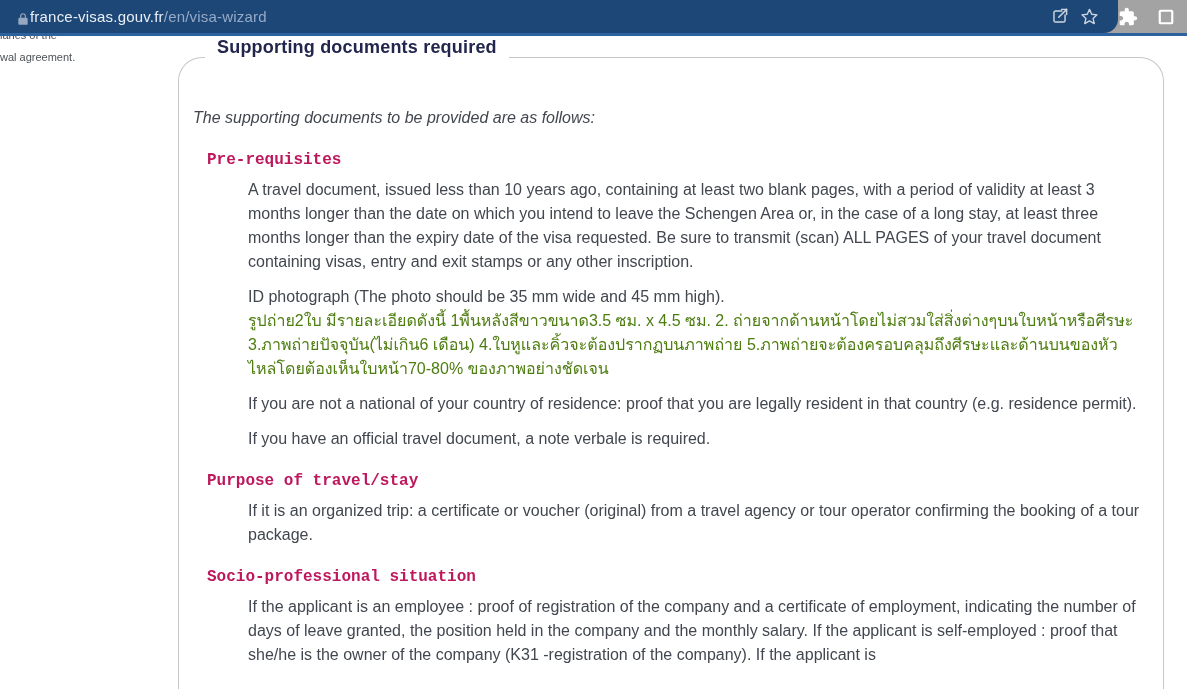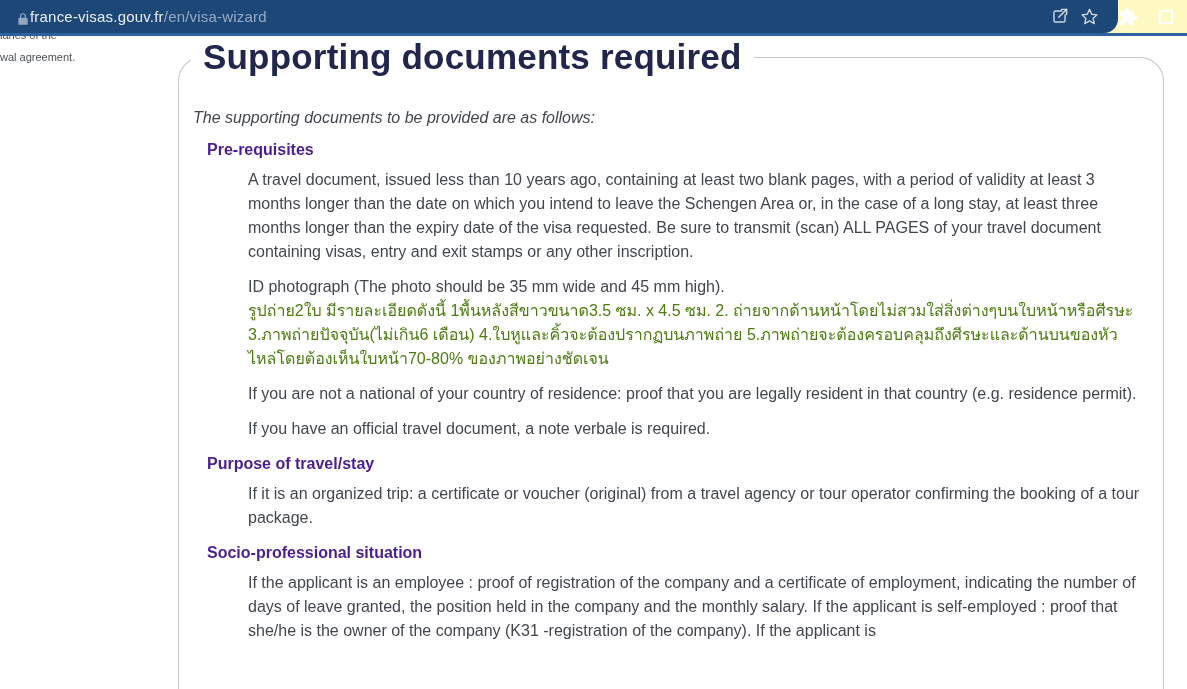--- a/index.html
+++ b/index.html
@@ -2,21 +2,21 @@
 <html><head>
 <meta charset="utf-8">
 <style>
   * { margin:0; padding:0; box-sizing:border-box; }
   html,body { width:1187px; height:689px; overflow:hidden; background:#fff;
               font-family:"Liberation Sans", sans-serif; }
   .page { position:relative; width:1187px; height:689px; overflow:hidden; }
 
   
   .toolbar { position:absolute; top:0; left:0; width:100%; height:36px;
-             background:#fef9c3; z-index:10; }
+             background:#a3a3a3; z-index:10; }
   .toolbar-line { position:absolute; left:0; bottom:0; width:100%; height:3px;
                   background:#2d629e; }
   .urlbar { position:absolute; top:-12px; left:-14px; width:1132px; height:45px;
             background:#1d4777; border-radius:14px; display:flex; align-items:flex-end; }
   .urlbar-inner { display:flex; align-items:center; width:100%; height:33px;
                   padding:0 14px 0 44px; }
   .url-text { font-size:15px; letter-spacing:.2px; white-space:nowrap; }
   .url-domain { color:#e9eef5; }
   .url-path { color:#96aac8; }
   .urlbar-spacer { flex:1; }
@@ -27,27 +27,27 @@
                    display:flex; align-items:center; gap:8px; }
 
   
   .sidebar-frag { position:absolute; left:0; top:24px; width:165px; z-index:1;
                   color:#4c5156; font-size:11px; line-height:22px; }
 
   
   .docbox { position:absolute; left:178px; top:57px; width:986px; height:700px;
             border:1.5px solid #c7c7c7; border-bottom:none;
             border-radius:24px 24px 0 0; background:#fff; }
-  .docbox-title { position:absolute; top:-21px; left:12px; background:#fff;
-                  padding:0 12px; font-size:35px; font-weight:bold;
+  .docbox-title { position:absolute; top:-21px; left:26px; background:#fff;
+                  padding:0 12px; font-size:18px; font-weight:bold;
                   color:#22264d; letter-spacing:.2px; white-space:nowrap; }
   .docbox-content { padding:48px 18px 0 14px; }
   .intro { font-size:16px; color:#42474f; line-height:24px; margin:0 0 8px;font-style:italic; }
-  .sec-heading { font-size:16px; font-weight:bold; color:#4c1d95;
-                 line-height:24px; margin:8px 0 6px; padding-left:14px; }
+  .sec-heading { font-size:16px; font-weight:bold; color:#be185d;
+                 line-height:24px; margin:18px 0 6px; padding-left:14px;font-family:Liberation Mono, monospace; }
   .item { font-size:16px; color:#42474f; line-height:24px;
           margin:0 0 11px; padding-left:55px; }
   .thai-note { font-size:16px; color:#4d7c0f; line-height:24px; }
 </style>
 </head>
 <body>
 
 <div class="page">
 
   <div class="toolbar">

